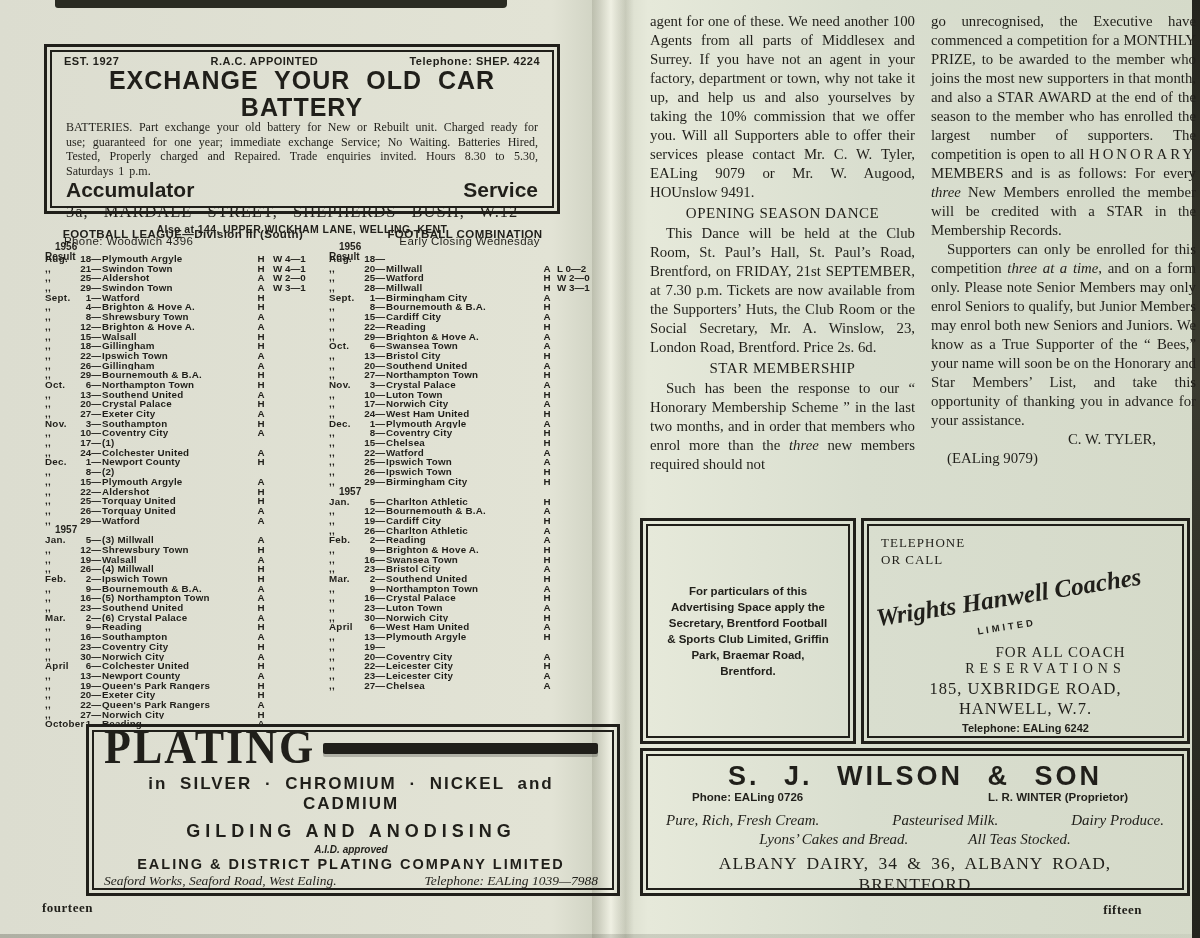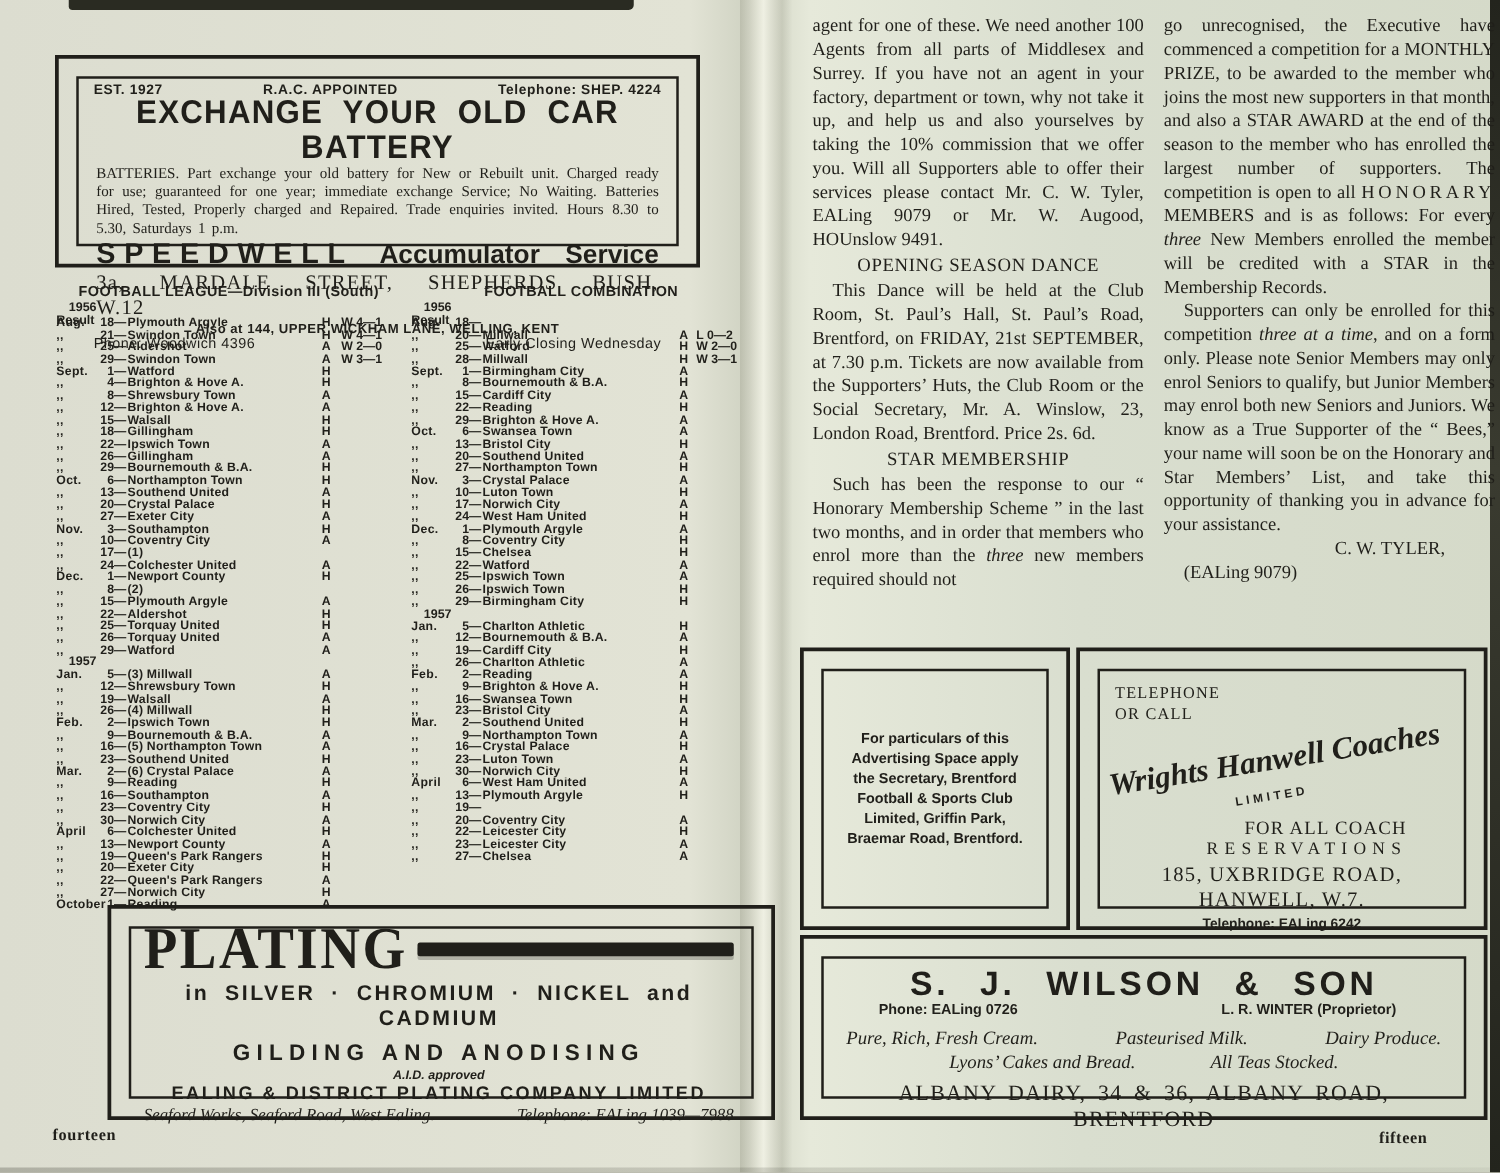--- a/index.html
+++ b/index.html
@@ -19,21 +19,21 @@
   .edge-top{position:absolute;top:0;left:55px;width:452px;height:8px;background:#2a2b22;border-radius:0 0 4px 3px;}
   .edge-right{position:absolute;top:0;right:0;width:8px;height:100%;background:linear-gradient(180deg,#23241d,#3a3b30 40%,#23241d);}
   .edge-bottom{position:absolute;bottom:0;left:0;width:100%;height:4px;background:linear-gradient(90deg,rgba(40,40,30,.25),rgba(40,40,30,.05));}
   .gutter{position:absolute;top:0;left:592px;width:42px;height:100%;
     background:linear-gradient(90deg,rgba(90,90,70,.18),rgba(250,250,238,.7) 45%,rgba(80,80,60,.14) 80%,rgba(80,80,60,0));}
   .page{position:absolute;top:0;height:938px;}
   .page-left{left:0;width:608px;}
   .page-right{left:612px;width:588px;}
 
   
-  .dbox{border:3px solid var(--ink);padding:14px;background:transparent;}
+  .dbox{border:3px solid var(--ink);padding:3px;background:transparent;}
   .dbox-in{border:2px solid var(--ink);height:100%;padding:4px 10px;}
 
   
   .battery{position:absolute;left:44px;top:44px;width:516px;height:170px;}
   .battery .dbox-in{padding:3px 12px;}
   .bat-row1{display:flex;justify-content:space-between;font-family:"Liberation Sans",sans-serif;font-weight:bold;font-size:11px;letter-spacing:.5px;}
   .bat-head{font-family:"Liberation Sans",sans-serif;font-weight:bold;font-size:25px;text-align:center;letter-spacing:1px;word-spacing:8px;line-height:26px;transform:scaleY(1.05);}
   .bat-body{font-size:12px;line-height:14.5px;text-align:justify;padding:1px 2px 0 2px;word-spacing:2px;}
   .bat-brand{display:flex;justify-content:space-between;align-items:baseline;font-family:"Liberation Sans",sans-serif;font-weight:bold;padding:0 2px;}
   .bat-brand .b1{font-size:23px;letter-spacing:7px;}
@@ -128,21 +128,20 @@
     <div class="battery dbox">
       <div class="dbox-in">
         <div class="bat-row1">
           <span>EST. 1927</span>
           <span>R.A.C. APPOINTED</span>
           <span>Telephone: SHEP. 4224</span>
         </div>
         <div class="bat-head">EXCHANGE YOUR OLD CAR BATTERY</div>
         <div class="bat-body">BATTERIES.  Part exchange your old battery for New or Rebuilt unit. Charged ready for use; guaranteed for one year; immediate exchange Service; No Waiting.  Batteries Hired, Tested, Properly charged and Repaired.  Trade enquiries invited.  Hours 8.30 to 5.30, Saturdays 1 p.m.</div>
         <div class="bat-brand">
-          <span class="b1">SPEEDWELL</span>
           <span class="b2">Accumulator</span>
           <span class="b3">Service</span>
         </div>
         <div class="bat-addr">3a,  MARDALE  STREET,  SHEPHERDS  BUSH,  W.12</div>
         <div class="bat-also">Also at 144, UPPER WICKHAM LANE, WELLING, KENT</div>
         <div class="bat-row2">
           <span>Phone:  Woodwich  4396</span>
           <span>Early  Closing  Wednesday</span>
         </div>
       </div>

